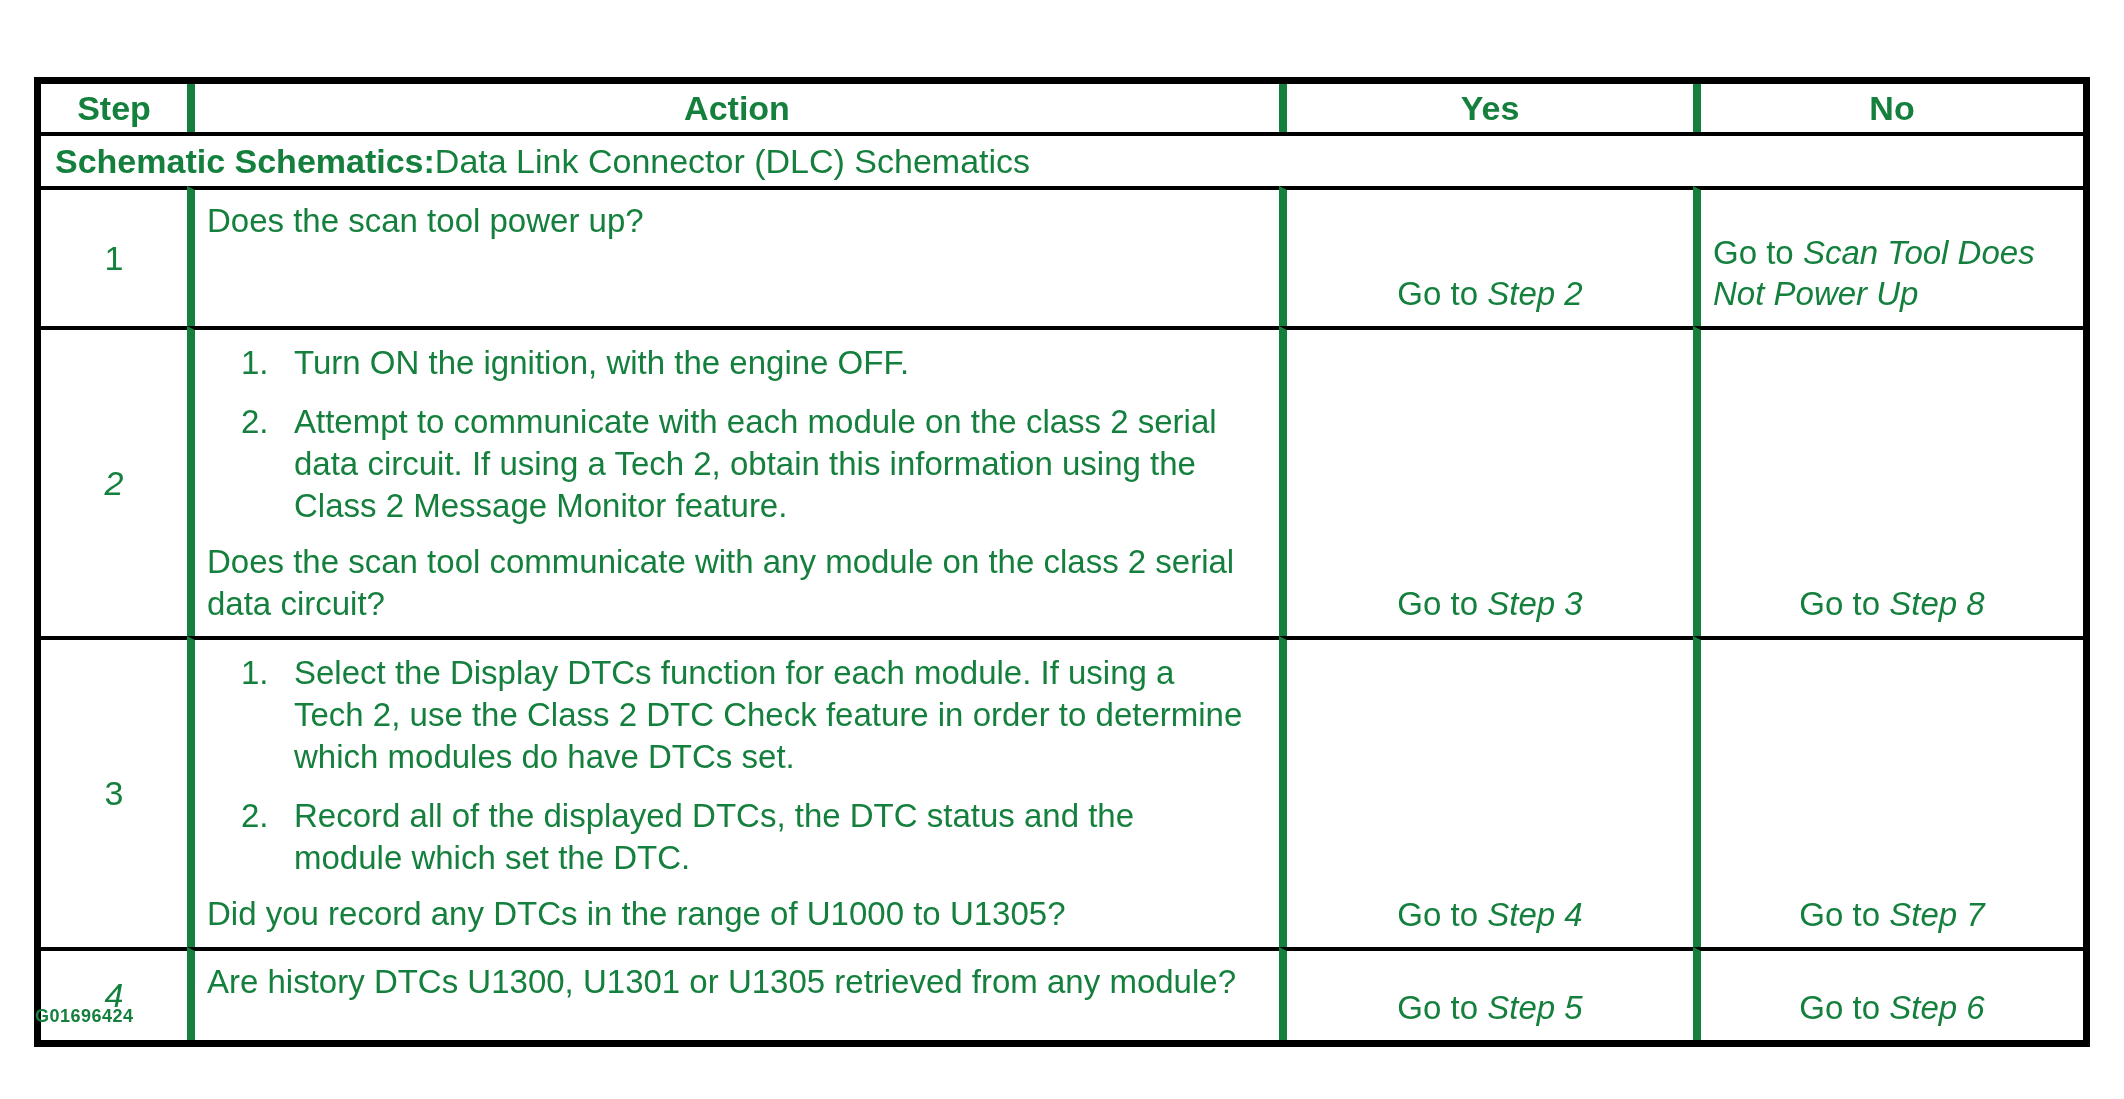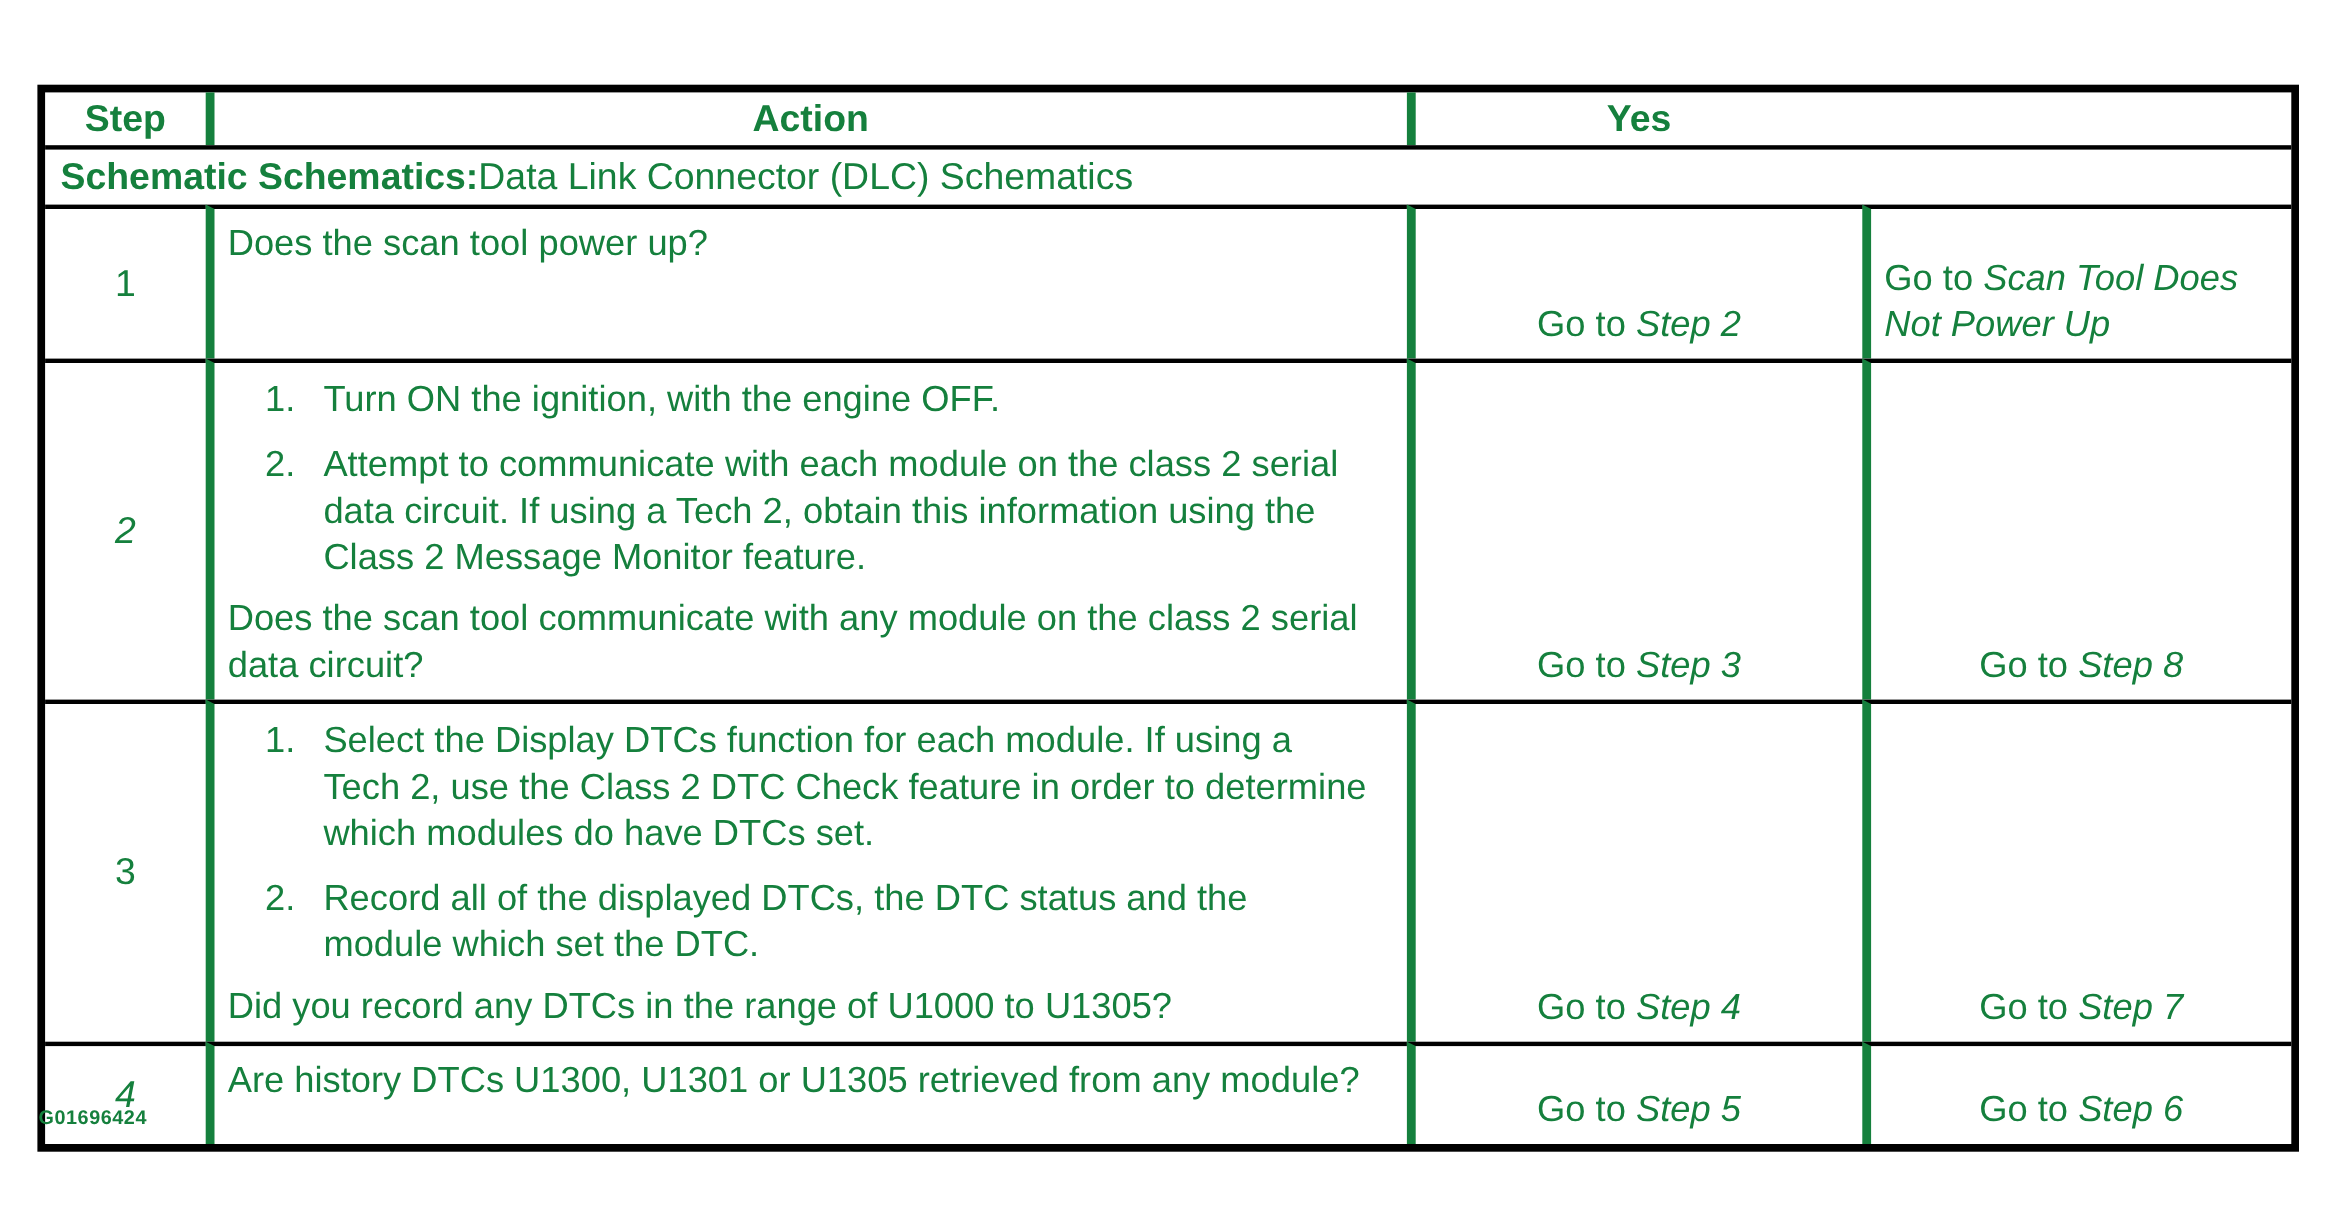--- a/index.html
+++ b/index.html
@@ -109,20 +109,23 @@
 
     <div class="cell first-col first-row hcell">
       <span>Step</span>
     </div>
     <div class="cell first-row hcell">
       <span>Action</span>
     </div>
     <div class="cell first-row hcell">
       <span>Yes</span>
     </div>
+    <div class="cell first-row hcell">
+      <span>No</span>
+    </div>
 
     <div class="cell first-col schem">
       <span class="lbl">Schematic Schematics:</span>
         <span class="val">Data Link Connector (DLC) Schematics</span>
     </div>
 
     <div class="cell first-col stepcell">
       <span>1</span>
     </div>
     <div class="cell actioncell">

